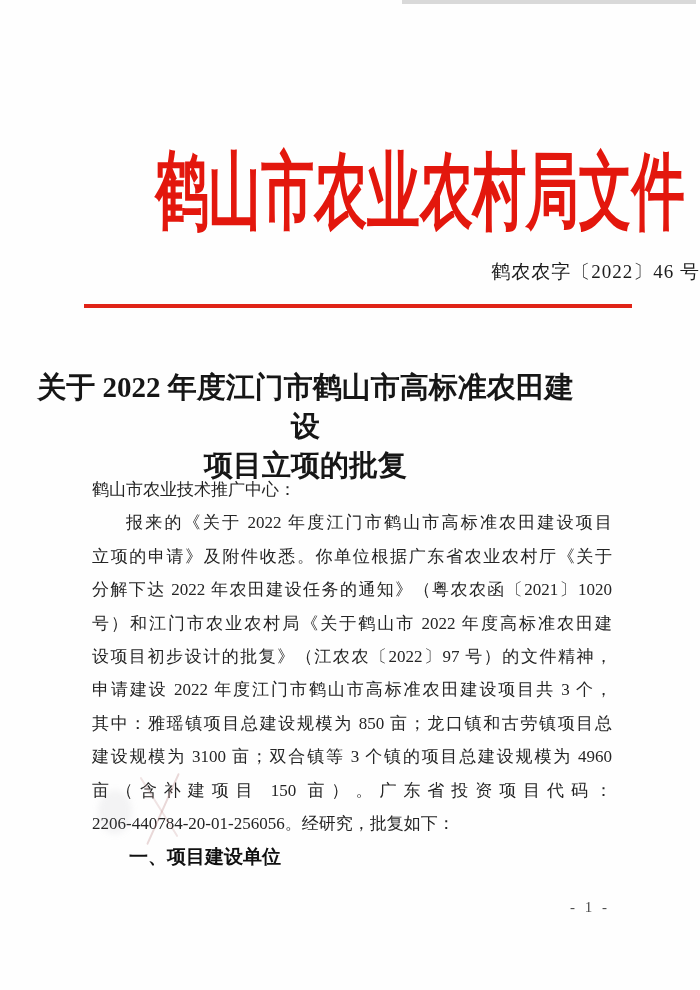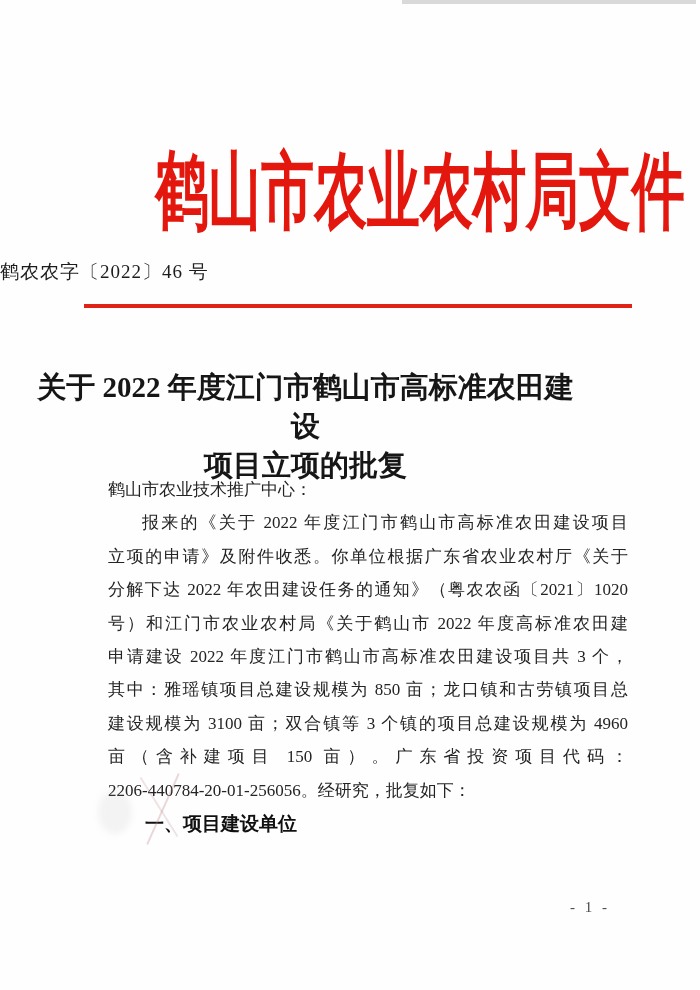--- a/index.html
+++ b/index.html
@@ -40,21 +40,21 @@
     transform: scaleX(0.63);
     transform-origin: center center;
     font-family: "Liberation Serif", "DejaVu Serif", serif;
   }
 
   
   .doc-number {
     position: absolute;
     left: 0; top: 259px;
     width: 700px;
-    text-align: left;
+    text-align: right;
     font-size: 19px;
     color: #1c1c1c;
     letter-spacing: 1px;
   }
 
   
   .red-rule {
     position: absolute;
     left: 84px; top: 304px;
     width: 548px; height: 4px;
@@ -69,21 +69,21 @@
     font-size: 29px;
     font-weight: bold;
     line-height: 39px;
     color: #161616;
     padding-left: 33px;
   }
 
   
   .body-block {
     position: absolute;
-    left: 108px; top: 473px;
+    left: 92px; top: 473px;
     width: 520px;
     font-size: 17px;
     line-height: 33.4px;
     color: #242424;
   }
   .ln { width: 520px; }
   .j  { text-align: justify; text-align-last: justify; }
   .ind { text-indent: 34px; }
   .section-heading {
     font-family: "Liberation Sans", "DejaVu Sans", sans-serif;
@@ -142,20 +142,21 @@
     <div>关于 2022 年度江门市鹤山市高标准农田建设</div>
     <div>项目立项的批复</div>
   </div>
 
   <div class="body-block">
     <div class="ln">鹤山市农业技术推广中心：</div>
     <div class="ln j ind">报来的《关于 2022 年度江门市鹤山市高标准农田建设项目</div>
     <div class="ln j">立项的申请》及附件收悉。你单位根据广东省农业农村厅《关于</div>
     <div class="ln j">分解下达 2022 年农田建设任务的通知》（粤农农函〔2021〕1020</div>
     <div class="ln j">号）和江门市农业农村局《关于鹤山市 2022 年度高标准农田建</div>
+    <div class="ln j">设项目初步设计的批复》（江农农〔2022〕97 号）的文件精神，</div>
     <div class="ln j">申请建设 2022 年度江门市鹤山市高标准农田建设项目共 3 个，</div>
     <div class="ln j">其中：雅瑶镇项目总建设规模为 850 亩；龙口镇和古劳镇项目总</div>
     <div class="ln j">建设规模为 3100 亩；双合镇等 3 个镇的项目总建设规模为 4960</div>
     <div class="ln j">亩（含补建项目 150 亩）。广东省投资项目代码：</div>
     <div class="ln">2206-440784-20-01-256056。经研究，批复如下：</div>
     <div class="section-heading">一、项目建设单位</div>
   </div>
 
   <div class="artifact-a"></div>
   <div class="artifact-b"></div>

